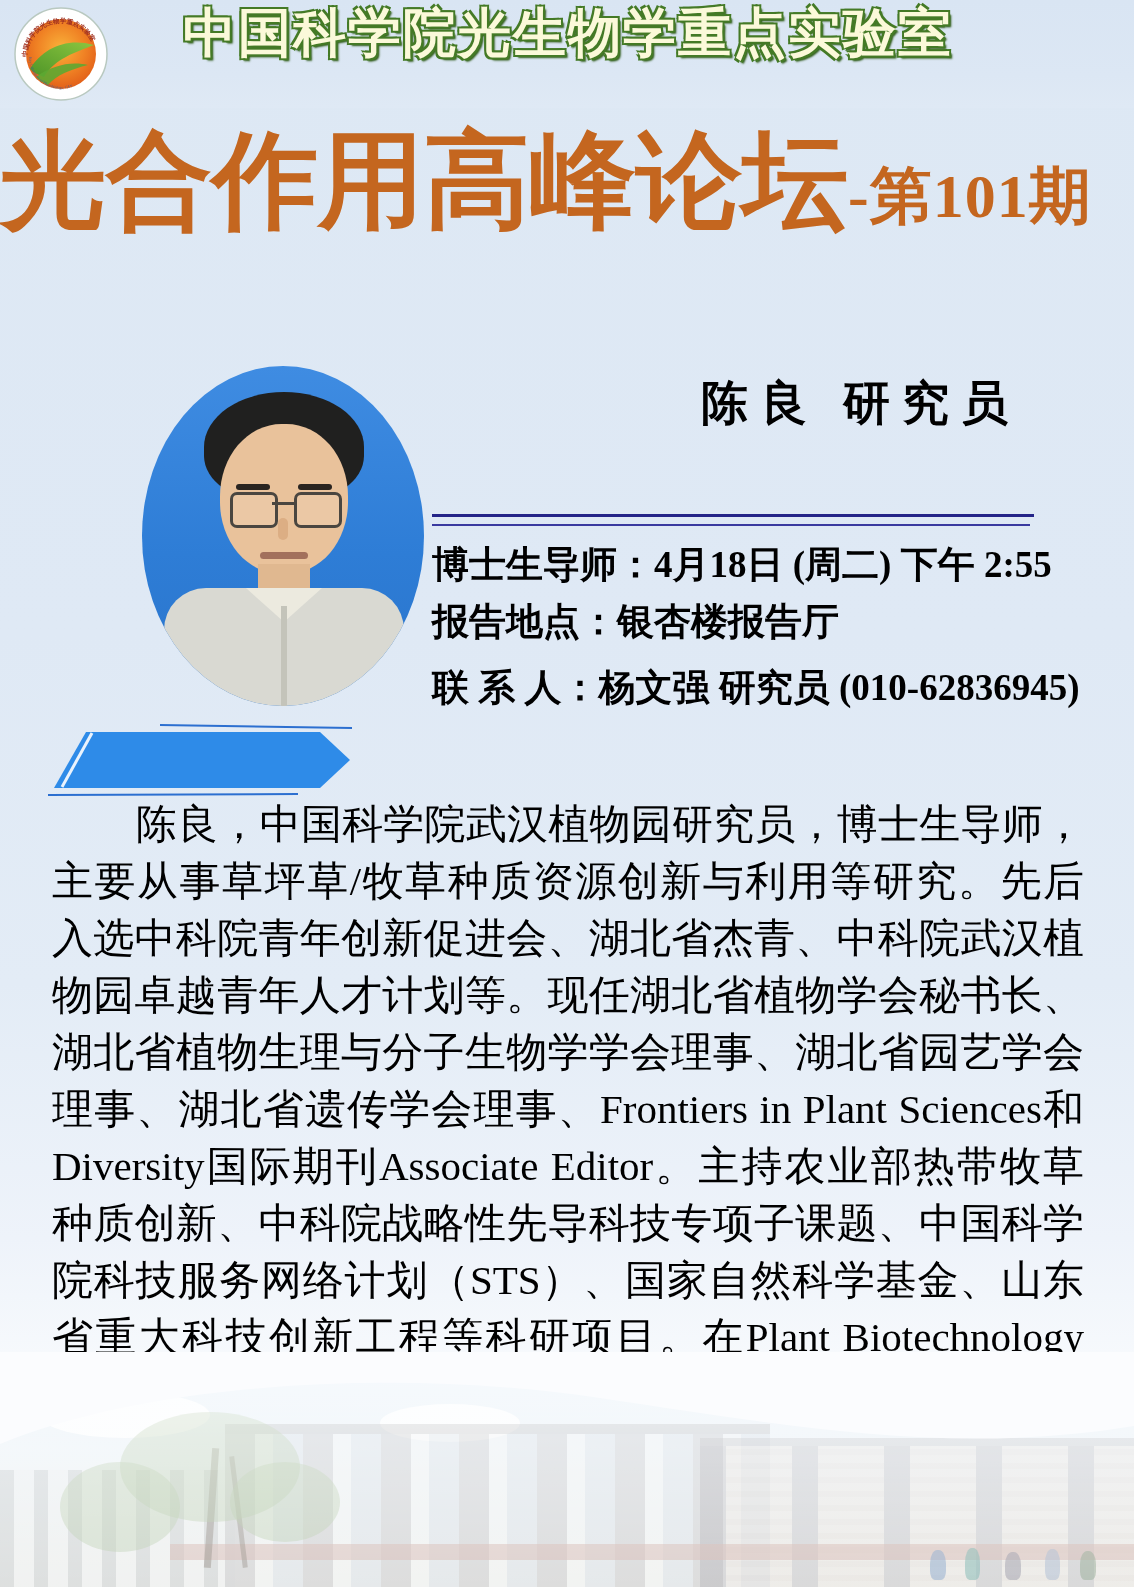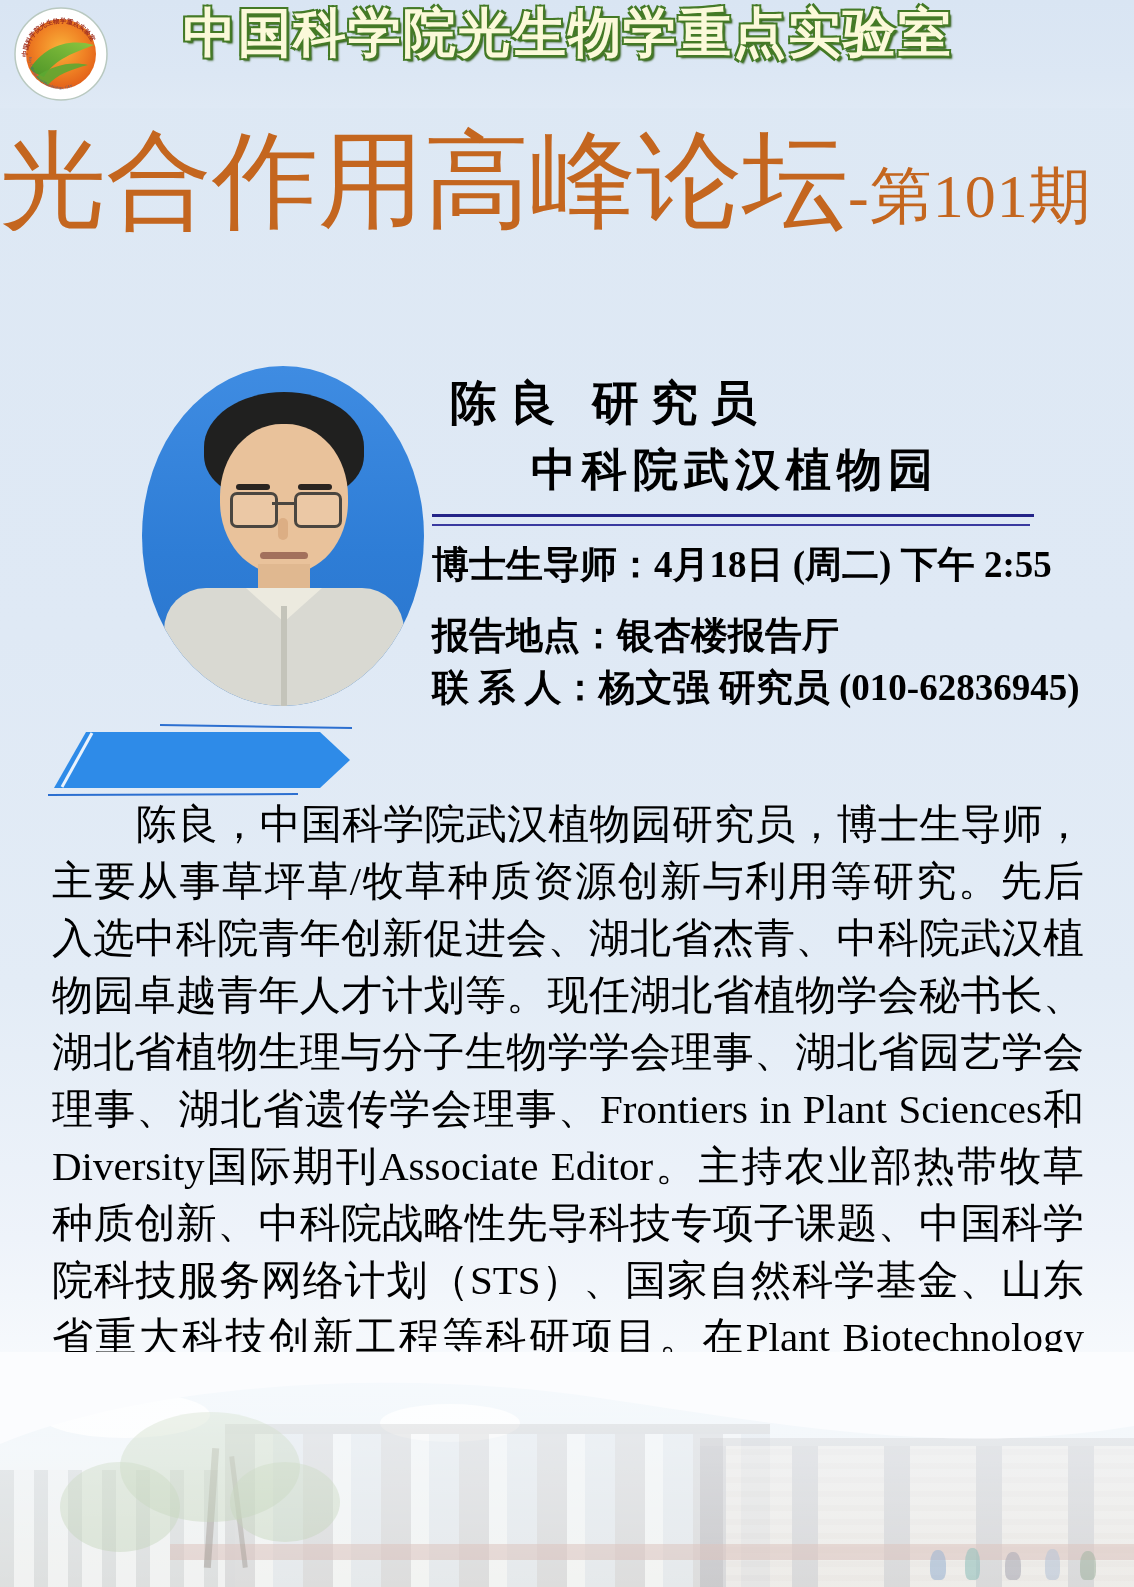--- a/index.html
+++ b/index.html
@@ -15,21 +15,21 @@
   .logo{position:absolute;left:14px;top:7px;width:94px;height:94px;}
   .hdr-text{position:absolute;left:118px;top:4px;width:900px;text-align:center;}
   .hdr-cn{font-family:"Liberation Sans","DejaVu Sans",sans-serif;font-weight:bold;
     font-size:53px;line-height:58px;color:#fbf9d9;letter-spacing:2px;
     text-shadow:-2px -2px 0 #447a26,2px -2px 0 #447a26,-2px 2px 0 #447a26,2px 2px 0 #447a26,3px 3px 2px #2e5a18;}
   .hdr-en{font-family:"Liberation Sans","DejaVu Sans",sans-serif;font-weight:bold;
     font-size:28px;line-height:34px;color:#d9efb4;letter-spacing:3px;
     text-shadow:-1px -1px 0 #447a26,1px -1px 0 #447a26,-1px 1px 0 #447a26,2px 2px 0 #447a26;}
   
   .main-title{position:absolute;left:0;top:112px;width:1004px;text-align:center;
-    font-family:"Liberation Serif","DejaVu Serif",serif;font-weight:normal;
+    font-family:"Liberation Serif","DejaVu Serif",serif;font-weight:bold;
     font-size:106px;line-height:140px;color:#c4661f;white-space:nowrap;}
   .main-title .issue{font-size:62px;letter-spacing:1px;}
   .topic{position:absolute;left:0;top:252px;width:1134px;text-align:center;
     font-family:"DejaVu Sans","Liberation Sans",sans-serif;font-weight:800;
     font-size:72px;line-height:96px;color:#1e1ec0;letter-spacing:2px;white-space:nowrap;}
   
   .photo{position:absolute;left:142px;top:366px;width:282px;height:340px;border-radius:50%;
     overflow:hidden;background:linear-gradient(180deg,#3f8ce2 0%,#2e7dd6 55%,#2a74cb 100%);}
   .p-hair{position:absolute;left:62px;top:26px;width:160px;height:110px;border-radius:50% 50% 42% 42%;background:#20201f;}
   .p-face{position:absolute;left:78px;top:58px;width:128px;height:150px;border-radius:48%;background:#e9c29b;}
@@ -39,28 +39,28 @@
   .p-glass.l{left:88px}.p-glass.r{left:152px}
   .p-bridge{position:absolute;left:130px;top:136px;width:22px;height:3px;background:#4a4640;}
   .p-nose{position:absolute;left:136px;top:152px;width:10px;height:22px;border-radius:5px;background:#dcae84;}
   .p-mouth{position:absolute;left:118px;top:186px;width:48px;height:7px;border-radius:4px;background:#a2705c;}
   .p-neck{position:absolute;left:116px;top:198px;width:52px;height:34px;background:#e0b890;}
   .p-shirt{position:absolute;left:22px;top:222px;width:240px;height:120px;border-radius:42px 42px 0 0;background:#d9d9d2;}
   .p-collar{position:absolute;left:104px;top:222px;width:76px;height:34px;background:#efeeе6;
     clip-path:polygon(0 0,100% 0,50% 100%);background:#eceadf;}
   .p-placket{position:absolute;left:139px;top:240px;width:6px;height:102px;background:#c4c4ba;}
   
-  .spk-name{position:absolute;left:450px;top:372px;width:570px;text-align:left;
+  .spk-name{position:absolute;left:450px;top:372px;width:570px;text-align:right;
     font-size:47px;font-weight:bold;letter-spacing:12px;color:#000;white-space:nowrap;}
   .spk-aff{position:absolute;left:450px;top:440px;width:570px;text-align:center;
     font-size:45px;font-weight:bold;letter-spacing:6px;color:#000;white-space:nowrap;}
   .dline1{position:absolute;left:432px;top:514px;width:602px;height:3px;background:#242488;}
   .dline2{position:absolute;left:432px;top:524px;width:598px;height:2px;background:#3a3aa0;}
   .detail{position:absolute;left:432px;width:660px;font-size:37px;font-weight:bold;color:#000;white-space:nowrap;}
-  .detail.d0{top:540px}.detail.d1{top:611px}.detail.d2{top:663px}
+  .detail.d0{top:540px}.detail.d1{top:597px}.detail.d2{top:663px}
   
   .badge-wrap{position:absolute;left:40px;top:720px;width:330px;height:80px;}
   .badge-label{position:absolute;left:62px;top:740px;width:220px;text-align:center;
     font-size:35px;font-weight:bold;letter-spacing:7px;color:#050505;white-space:nowrap;}
   
   .bio{position:absolute;left:52px;top:796px;width:1032px;
     font-size:41px;line-height:57px;color:#000;text-align:justify;text-indent:84px;
     font-family:"Liberation Serif","DejaVu Serif",serif;}
   
   .footer{position:absolute;left:0;top:1352px;width:1134px;height:235px;overflow:hidden;}
@@ -130,21 +130,20 @@
     <div class="p-bridge"></div>
     <div class="p-nose"></div>
     <div class="p-mouth"></div>
     <div class="p-neck"></div>
     <div class="p-shirt"></div>
     <div class="p-collar"></div>
     <div class="p-placket"></div>
   </div>
 
   <div class="spk-name">陈良  研究员</div>
-  <div class="spk-aff">中科院武汉植物园</div>
   <div class="dline1"></div>
   <div class="dline2"></div>
 
   <div class="detail d0"><span>博士生导师：</span><span>4月18日 (周二) 下午 2:55</span></div>
   <div class="detail d1"><span>报告地点：</span><span>银杏楼报告厅</span></div>
   <div class="detail d2"><span>联 系 人：</span><span>杨文强  研究员 (010-62836945)</span></div>
 
   <div class="badge-wrap">
     <svg width="330" height="80" viewBox="0 0 330 80">
       <polygon points="46,12 280,12 310,40 280,68 14,68" fill="#2e8be8"></polygon>

